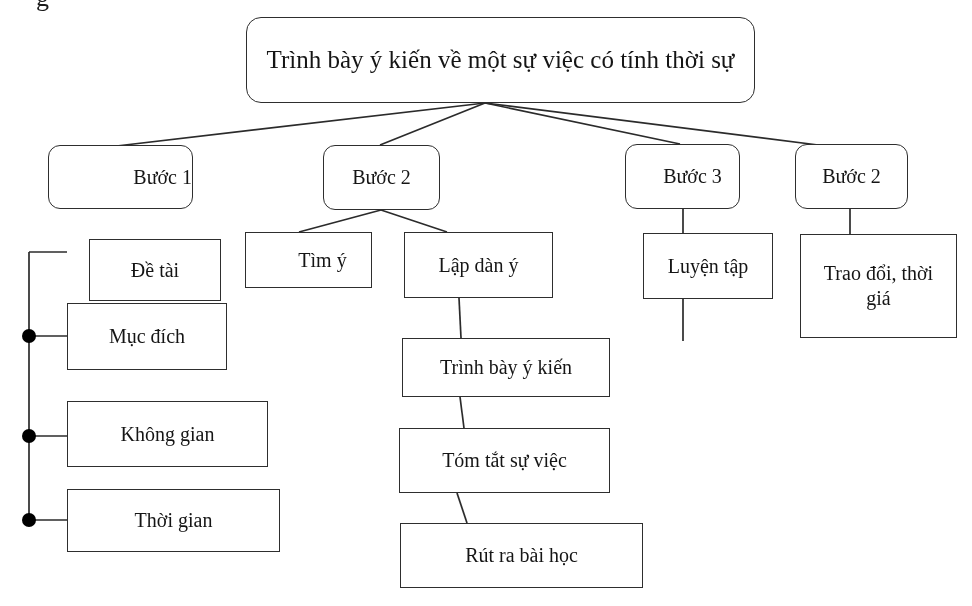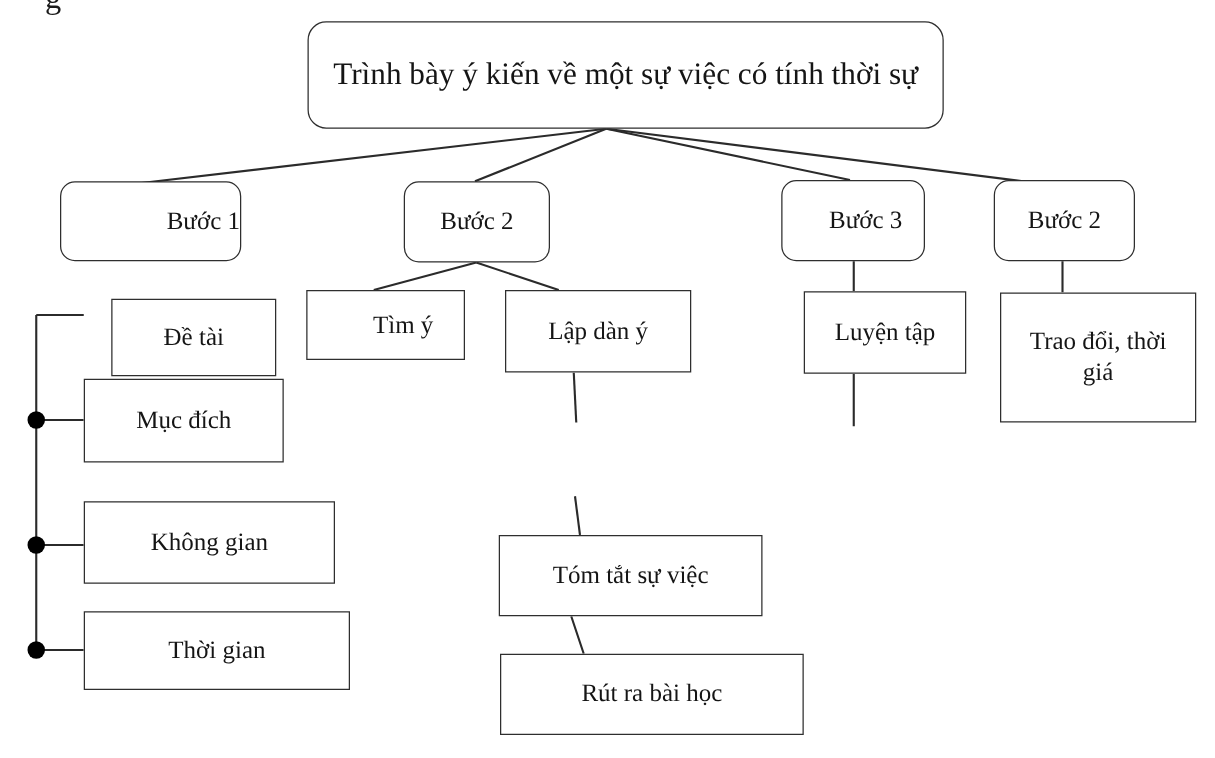--- a/index.html
+++ b/index.html
@@ -139,20 +139,23 @@
   <div class="node n-thoigian">
     <span>Thời gian</span>
   </div>
 
   <div class="node n-timy">
     <span>Tìm ý</span>
   </div>
   <div class="node n-lapdany">
     <span>Lập dàn ý</span>
   </div>
+  <div class="node n-tbyk">
+    <span>Trình bày ý kiến</span>
+  </div>
   <div class="node n-tomtat">
     <span>Tóm tắt sự việc</span>
   </div>
   <div class="node n-rutra">
     <span>Rút ra bài học</span>
   </div>
 
   <div class="node n-luyentap">
     <span>Luyện tập</span>
   </div>

